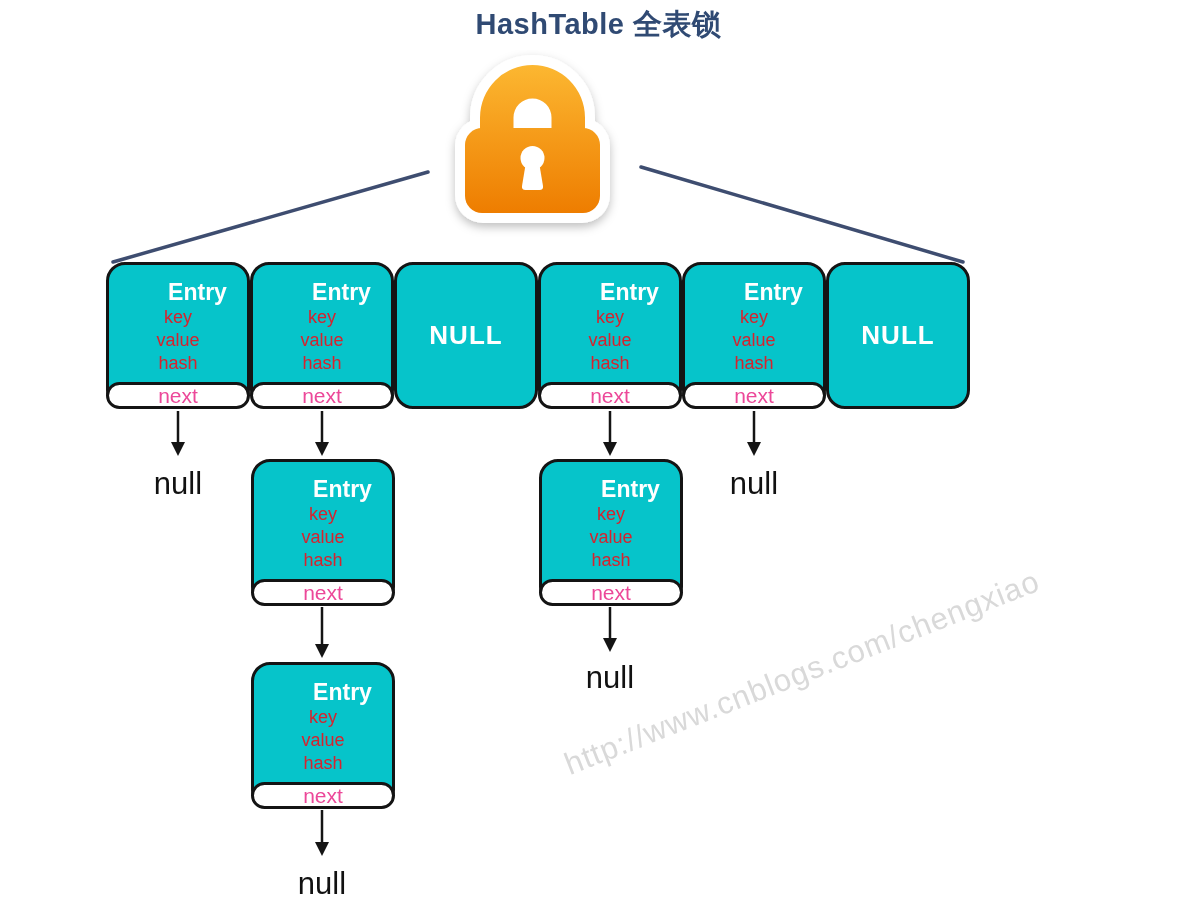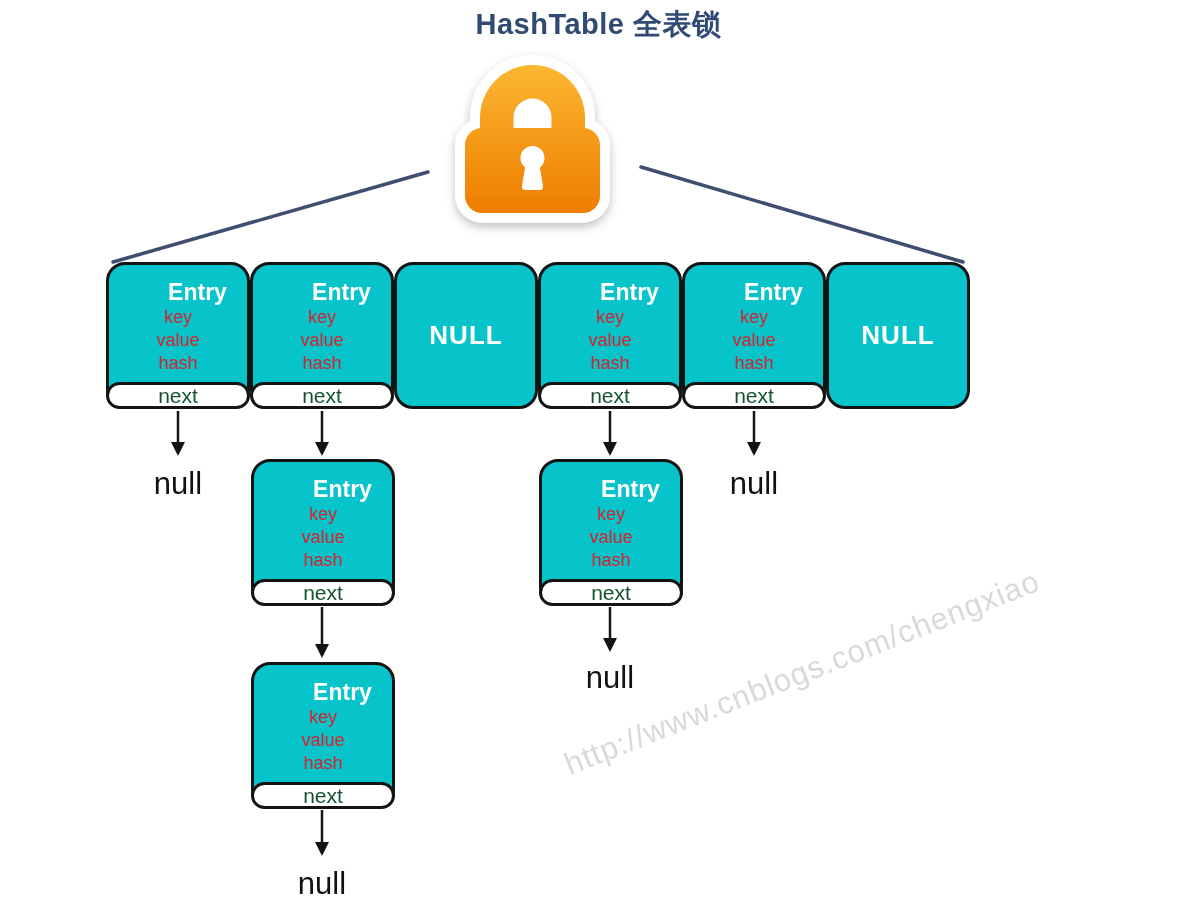--- a/index.html
+++ b/index.html
@@ -25,21 +25,21 @@
     border:3px solid var(--bucket-border,#141414);
     border-radius:19px; text-align:center;
   }
   .row-node { top:262px; }
   .b-title { margin-top:14px; font-size:23px; font-weight:bold; color:var(--entry-title-text,#ffffff);padding-left:39px; }
   .b-field { font-size:18px; line-height:23px; color:var(--field-text,#d6232e);text-align:center; }
   .next-pill {
     position:absolute; left:-3px; right:-3px; bottom:-3px; height:27px;
     box-sizing:border-box; background:#ffffff;
     border:3px solid var(--bucket-border,#141414); border-radius:14px;
-    font-size:21px; line-height:22px; color:#14532d; text-align:center;
+    font-size:21px; line-height:22px; color:#ec4899; text-align:center;
   }
   .null-node { display:flex; align-items:center; justify-content:center; }
   .null-node .nl {
     font-size:26px; font-weight:bold; color:var(--entry-title-text,#ffffff); letter-spacing:1px;
   }
   .null-text {
     position:absolute; width:120px; text-align:center;
     font-size:31px; color:#111111;
   }
   .watermark {

